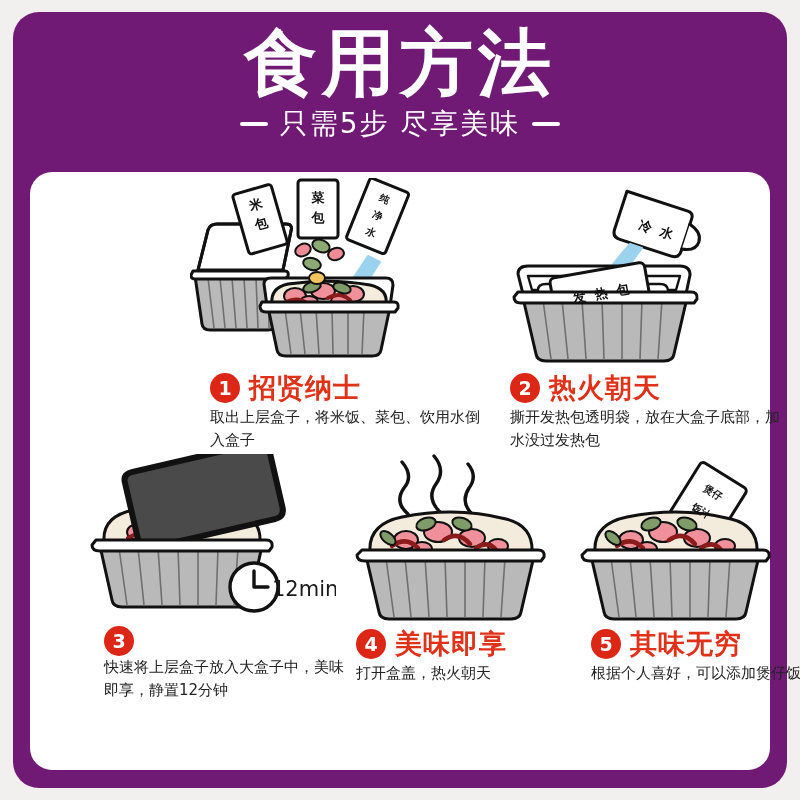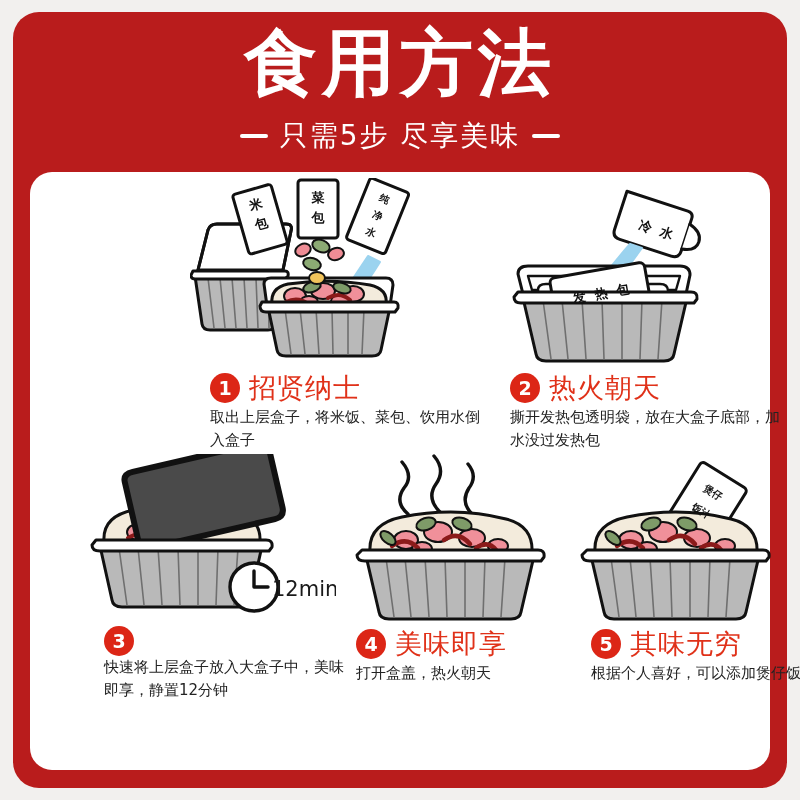--- a/index.html
+++ b/index.html
@@ -13,21 +13,21 @@
     overflow: hidden;
     font-family: "Liberation Sans", "DejaVu Sans", sans-serif;
   }
 
   #poster {
     position: absolute;
     left: 13px;
     top: 12px;
     width: 774px;
     height: 776px;
-    background: #b91c1c;
+    background: #701a75;
     border-radius: 26px;
     box-sizing: border-box;
   }
 
   
   .header {
     position: absolute;
     left: 0; top: 0;
     width: 100%;
     height: 160px;
@@ -37,21 +37,21 @@
     margin: 0;
     padding-top: 12px;
     font-size: 73px;
     line-height: 1.08;
     font-weight: bold;
     color: #FFFFFF;
     letter-spacing: 5px;
     font-family: "DejaVu Sans", "Liberation Sans", sans-serif;
   }
   .sub-title-row {
-    margin-top: 14px;
+    margin-top: 2px;
     display: flex;
     align-items: center;
     justify-content: center;
     gap: 12px;
   }
   .sub-dash {
     display: block;
     width: 28px;
     height: 4px;
     background: #FFFFFF;
@@ -110,21 +110,21 @@
     font-size: 19px;
     font-weight: bold;
     display: flex;
     align-items: center;
     justify-content: center;
     flex: 0 0 auto;
     font-family: "DejaVu Sans", "Liberation Sans", sans-serif;
   }
   .step-title {
     font-size: 27px;
-    font-weight: normal;
+    font-weight: bold;
     color: #E03119;
     letter-spacing: 1px;
     white-space: nowrap;
     font-family: "DejaVu Sans", "Liberation Sans", sans-serif;
   }
   .step-desc {
     margin-top: 0;
     font-size: 15px;
     line-height: 1.55;
     color: #232323;

